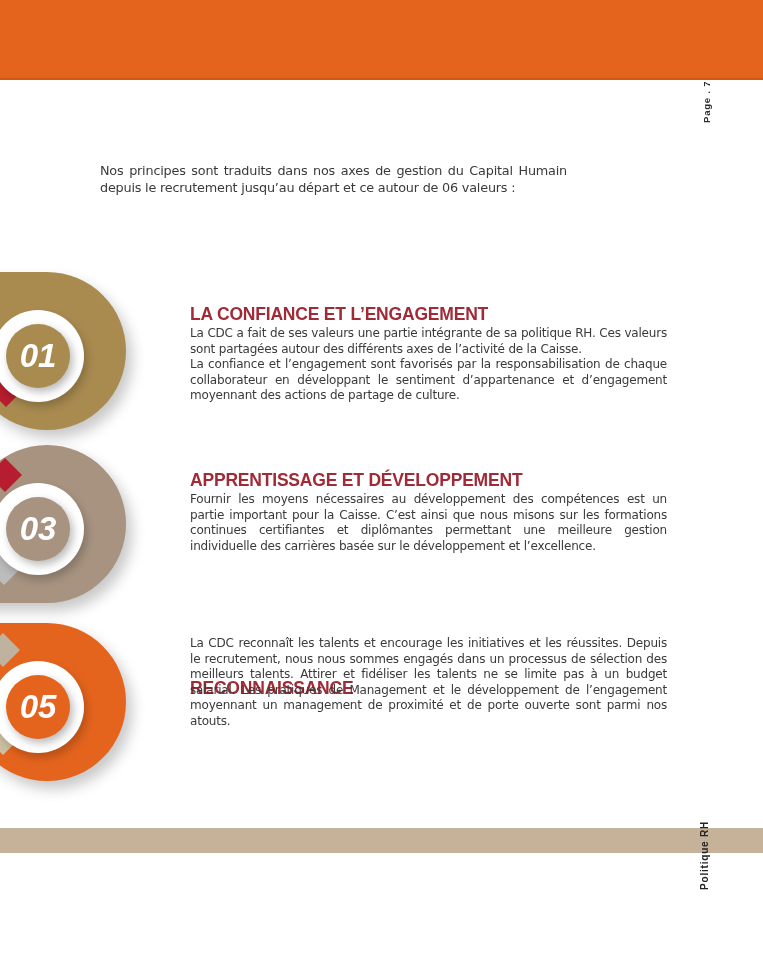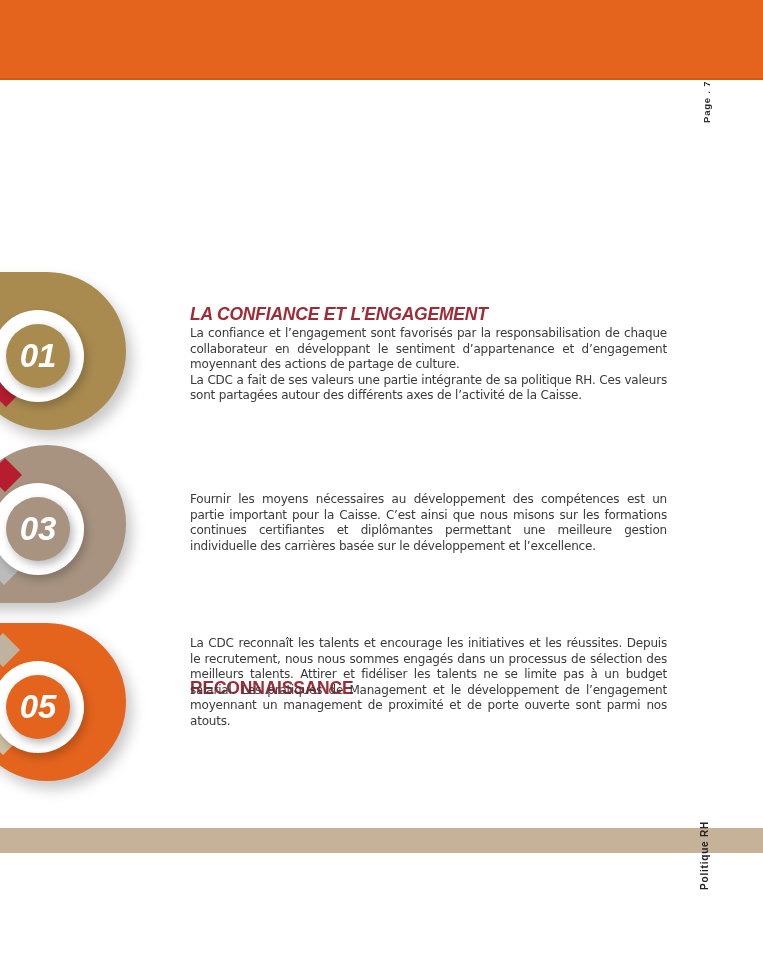--- a/index.html
+++ b/index.html
@@ -39,21 +39,21 @@
     font-family:"Liberation Sans", sans-serif; font-weight:bold;
     font-size:17.5px; line-height:19px; letter-spacing:-0.2px;
     color:var(--heading_red,#A02A36);
   }
   .section-body {
     position:absolute; left:190px; width:477px;
     font-size:12px; line-height:15.6px; text-align:justify;
     letter-spacing:-0.2px; color:#3a3a3b;
   }
   .section-body p { margin:0; }
-  .t1 { top:305px;font-style:italic; } .b1 { top:326px; }
+  .t1 { top:305px; } .b1 { top:326px; }
   .t2 { top:471px; } .b2 { top:492px; }
   .t3 { top:651px;margin-top:28px; } .b3 { top:636px; }
   
   .badge { position:absolute; left:-32px; width:158px; height:158px; }
   .badge-1 { top:272px; } .badge-2 { top:445px; } .badge-3 { top:623px; }
   .badge .wedge {
     position:absolute; width:24px; height:24px; transform:rotate(45deg);
     z-index:2;
   }
   .badge .ring {
@@ -91,20 +91,21 @@
 </style>
 </head>
 <body>
 
 <div class="page">
 
   <div class="header-band"></div>
 
   <div class="vlabel page-number-label">Page . 7</div>
 
+  <div class="intro">Nos principes sont traduits dans nos axes de gestion du Capital Humain depuis le recrutement jusqu’au départ et ce autour de 06 valeurs :</div>
 
   <div class="badge badge-1">
     <div class="wedge wedge-red w-a"></div>
     <div class="ring"></div>
     <div class="gap"></div>
     <div class="disc">01</div>
   </div>
 
   <div class="badge badge-2">
     <div class="wedge wedge-red w-a"></div>
@@ -117,24 +118,25 @@
   <div class="badge badge-3">
     <div class="wedge wedge-tan w-a"></div>
     <div class="wedge wedge-beige w-b"></div>
     <div class="ring"></div>
     <div class="gap"></div>
     <div class="disc">05</div>
   </div>
 
   <div class="section-title t1">LA CONFIANCE ET L’ENGAGEMENT</div>
   <div class="section-body b1">
+    <p>La CDC a fait de ses valeurs une partie intégrante de sa politique RH. Ces valeurs sont partagées autour des différents axes de l’activité de la Caisse.</p>
     <p>La confiance et l’engagement sont favorisés par la responsabilisation de chaque collaborateur en développant le sentiment d’appartenance et d’engagement moyennant des actions de partage de culture.</p>
-    <p>La CDC a fait de ses valeurs une partie intégrante de sa politique RH. Ces valeurs sont partagées autour des différents axes de l’activité de la Caisse.</p>
   </div>
 
+  <div class="section-title t2">APPRENTISSAGE ET DÉVELOPPEMENT</div>
   <div class="section-body b2">
     <p>Fournir les moyens nécessaires au développement des compétences est un partie important pour la Caisse. C’est ainsi que nous misons sur les formations continues certifiantes et diplômantes permettant une meilleure gestion individuelle des carrières basée sur le développement et l’excellence.</p>
   </div>
 
   <div class="section-title t3">RECONNAISSANCE</div>
   <div class="section-body b3">
     <p>La CDC reconnaît les talents et encourage les initiatives et les réussites.  Depuis le recrutement, nous nous sommes engagés dans un processus de sélection des meilleurs talents. Attirer et fidéliser les talents ne se limite pas à un budget salarial. Les pratiques de Management et le développement de l’engagement moyennant un management de proximité et de porte ouverte sont parmi nos atouts.</p>
   </div>
 
   <div class="bottom-band"></div>

